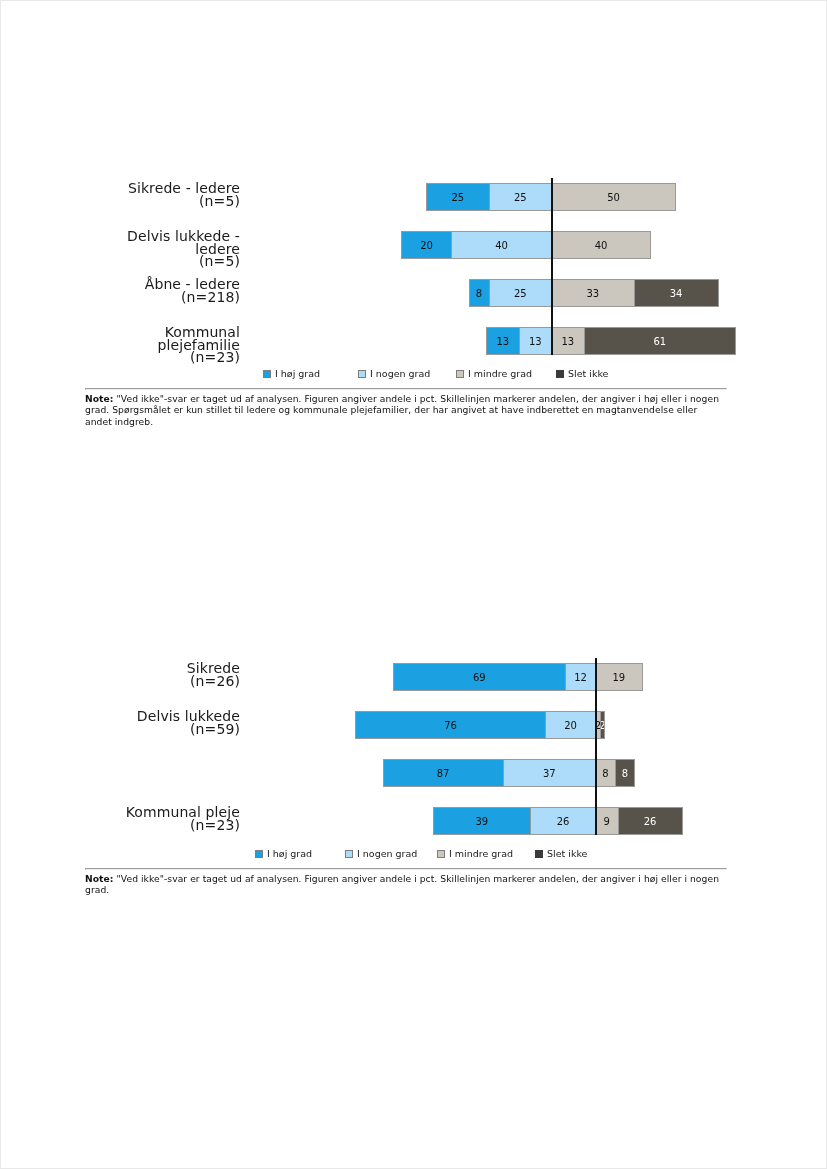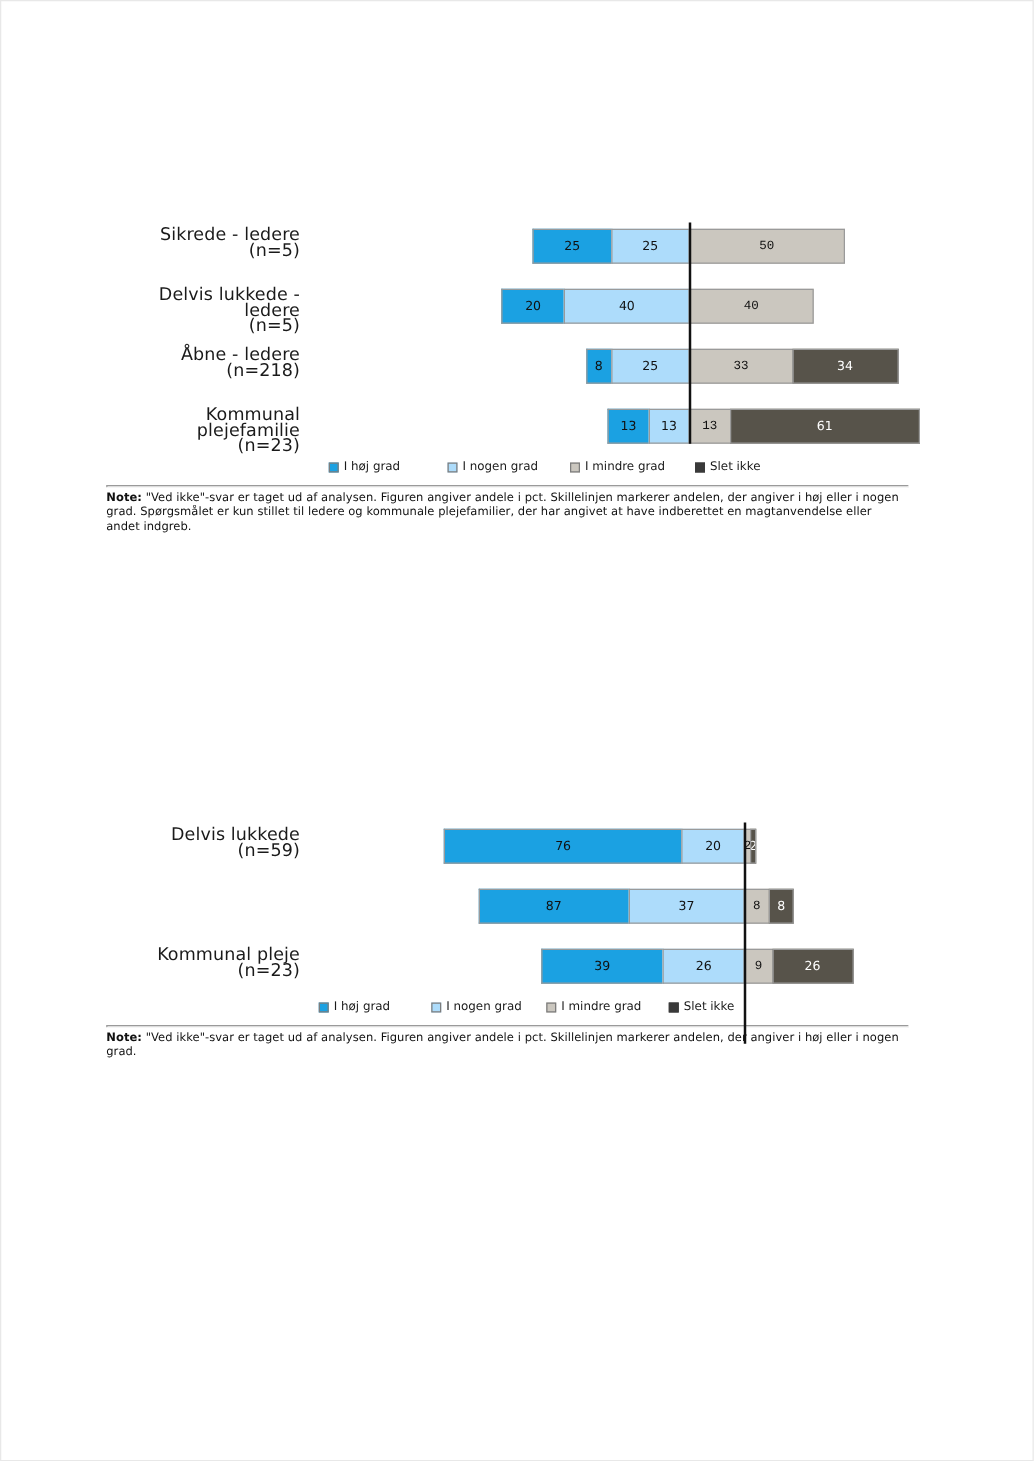--- a/index.html
+++ b/index.html
@@ -80,21 +80,21 @@
     align-items: center;
     justify-content: center;
     font-size: 10px;
     overflow: hidden;
     white-space: nowrap;
   }
   .seg:last-child { border-right-width: 1px; }
 
   .seg.s0 { background: #1BA1E2; color: #111111; }
   .seg.s1 { background: #ADDCFB; color: #111111; }
-  .seg.s2 { background: #CBC7BF; color: #111111; font-family: Liberation Mono, monospace; }
+  .seg.s2 { background: #CBC7BF; color: #111111; }
   .seg.s3 { background: #57534A; color: #ffffff; }
 
   .divider {
     position: absolute;
     top: 0;
     width: 2px;
     background: #111111;
     z-index: 5;
   }
 
@@ -244,20 +244,36 @@
   <div class="note">
     <b>Note:</b><span> "Ved ikke"-svar er taget ud af analysen. Figuren angiver andele i pct. Skillelinjen markerer andelen, der angiver i høj eller i nogen grad. Spørgsmålet er kun stillet til ledere og kommunale plejefamilier, der har angivet at have indberettet en magtanvendelse eller andet indgreb.</span>
   </div>
 </div>
 
 <div class="figure" id="figure-2">
   <div class="plot">
     <div class="divider" style="left: 510px; top: 8px; height: 177px;"></div>
     <div class="rows">
         <div class="row">
+          <div class="cat-label" style="top: 12px;"><span>Sikrede</span><span class="ln2">(n=26)</span></div>
+          <div class="bar-track">
+            <div class="bar" style="left: 142.5px; top: 13px;">
+              <div class="seg s0" style="width: 172.5px;">
+                <span>69</span>
+              </div>
+              <div class="seg s1" style="width: 30px;">
+                <span>12</span>
+              </div>
+              <div class="seg s2" style="width: 47.5px;">
+                <span>19</span>
+              </div>
+            </div>
+          </div>
+        </div>
+        <div class="row">
           <div class="cat-label" style="top: 12px;"><span>Delvis lukkede</span><span class="ln2">(n=59)</span></div>
           <div class="bar-track">
             <div class="bar" style="left: 105px; top: 13px;">
               <div class="seg s0" style="width: 190px;">
                 <span>76</span>
               </div>
               <div class="seg s1" style="width: 50px;">
                 <span>20</span>
               </div>
               <div class="seg s2" style="width: 5px;">

